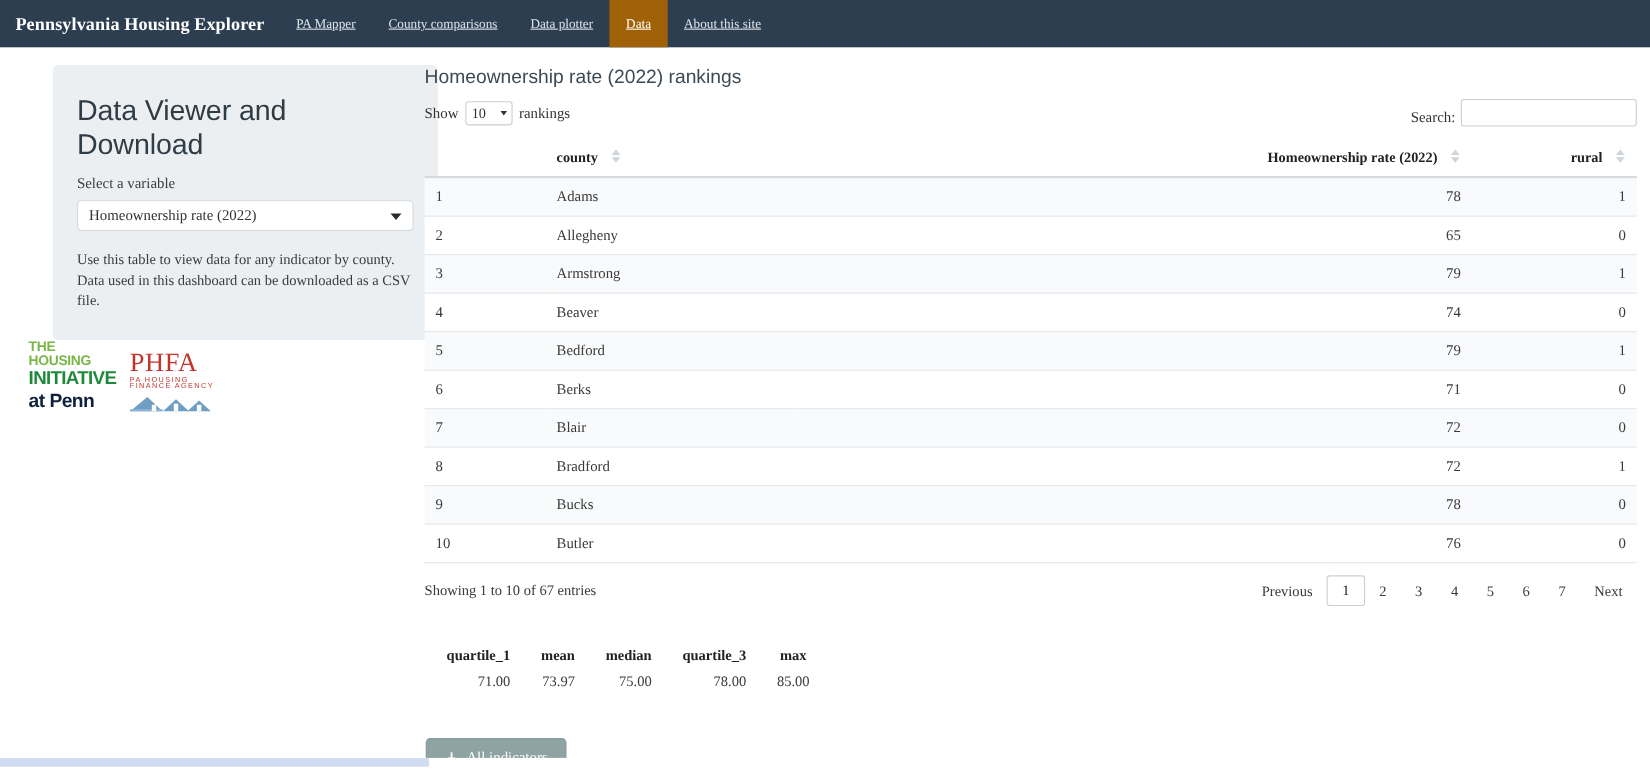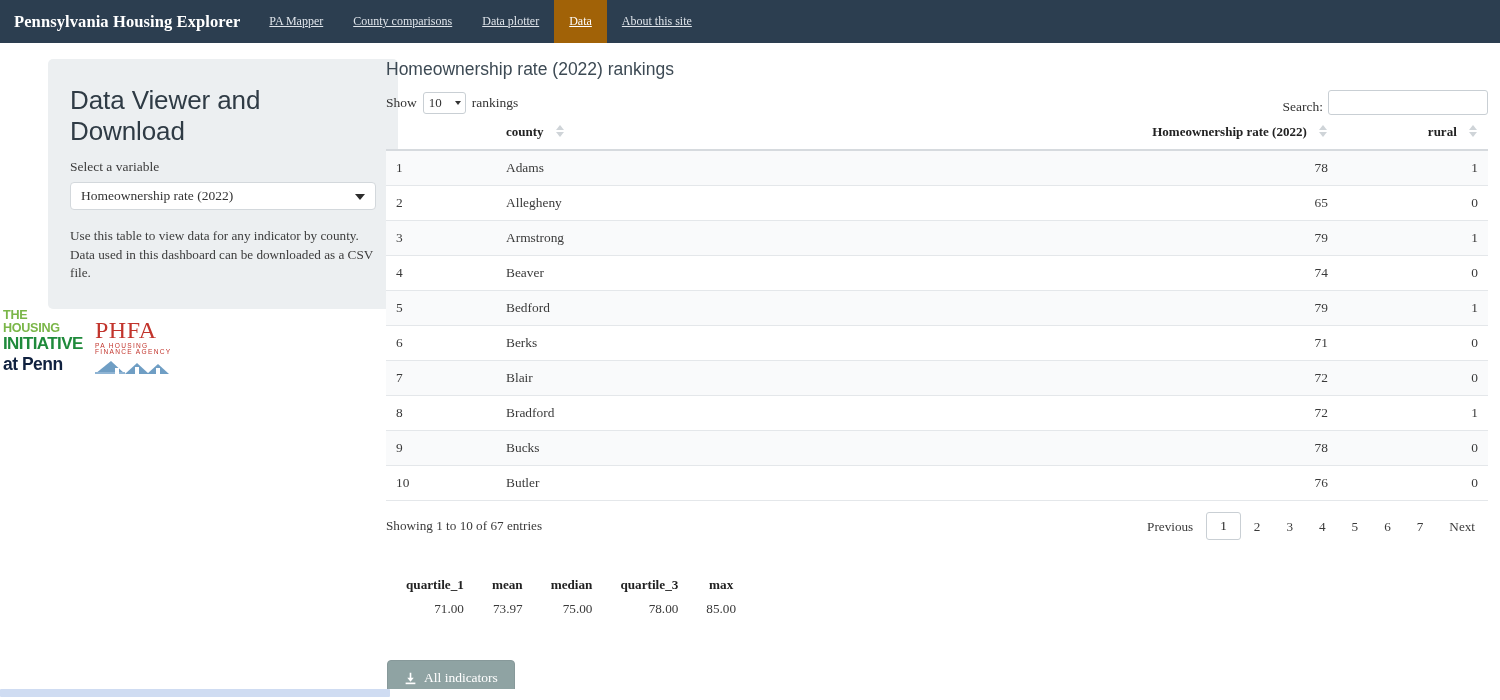--- a/index.html
+++ b/index.html
@@ -105,21 +105,21 @@
   .card-note {
     margin-top: 17px;
     font-family: "Liberation Serif", serif;
     font-size: 13.2px;
     line-height: 1.42;
     color: #3c3c3c;
   }
   
   .logos {
     position: absolute;
-    left: 3px; top: 266px;
+    left: 26px; top: 266px;
     display: flex;
     align-items: flex-end;
     gap: 8px;
   }
   .logo-penn {
     font-family: "Liberation Sans", sans-serif;
     line-height: 1;
     width: 84px;
   }
   .logo-penn .l1 {
@@ -164,20 +164,21 @@
     font-family: "Liberation Sans", sans-serif;
     font-size: 17.5px;
     font-weight: 400;
     color: #3d4a54;
     margin: 0 0 10px 0;
   }
   .table-controls {
     display: flex;
     align-items: center;
     justify-content: space-between;
+    margin-bottom: 11px;
   }
   .length-ctl {
     display: flex; align-items: center; gap: 6px;
     font-family: "Liberation Serif", serif;
     font-size: 13.5px; color: #333;
   }
   .length-select {
     appearance: none; -webkit-appearance: none;
     background: #ffffff;
     border: 1px solid #c9cfd4;

